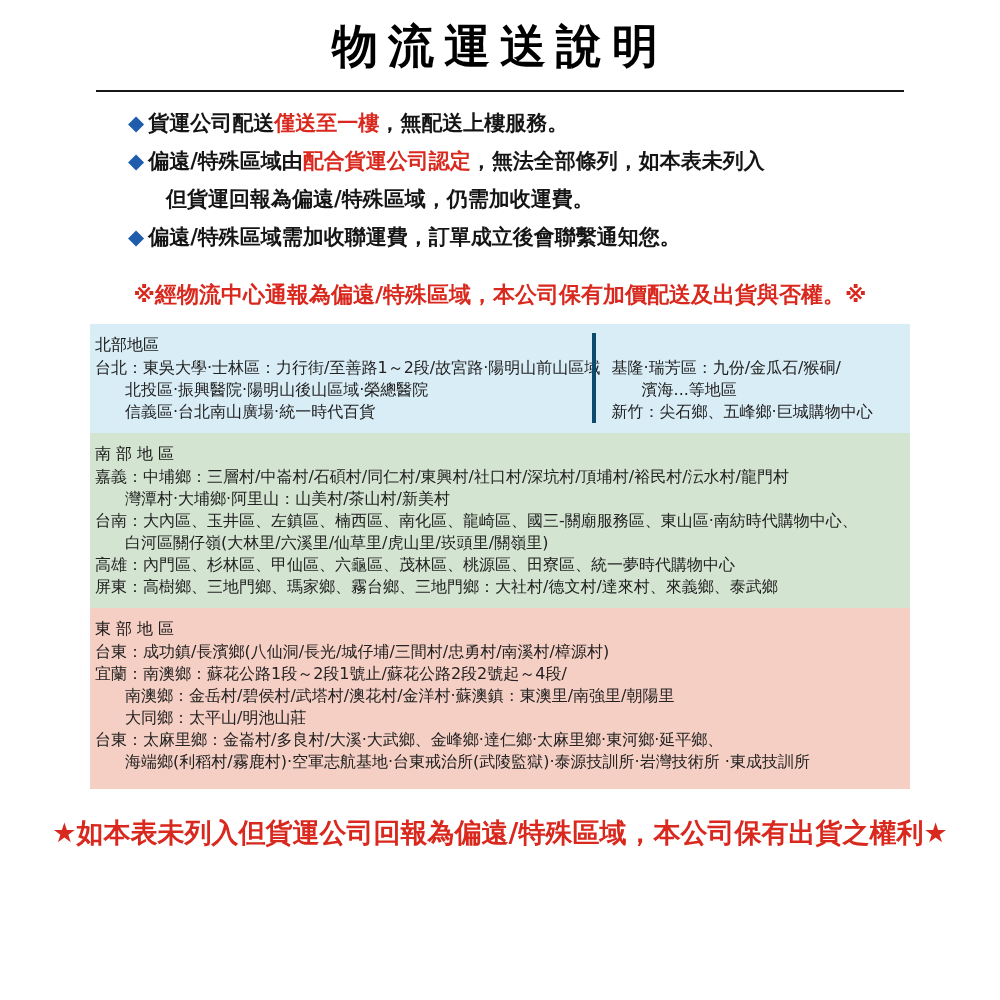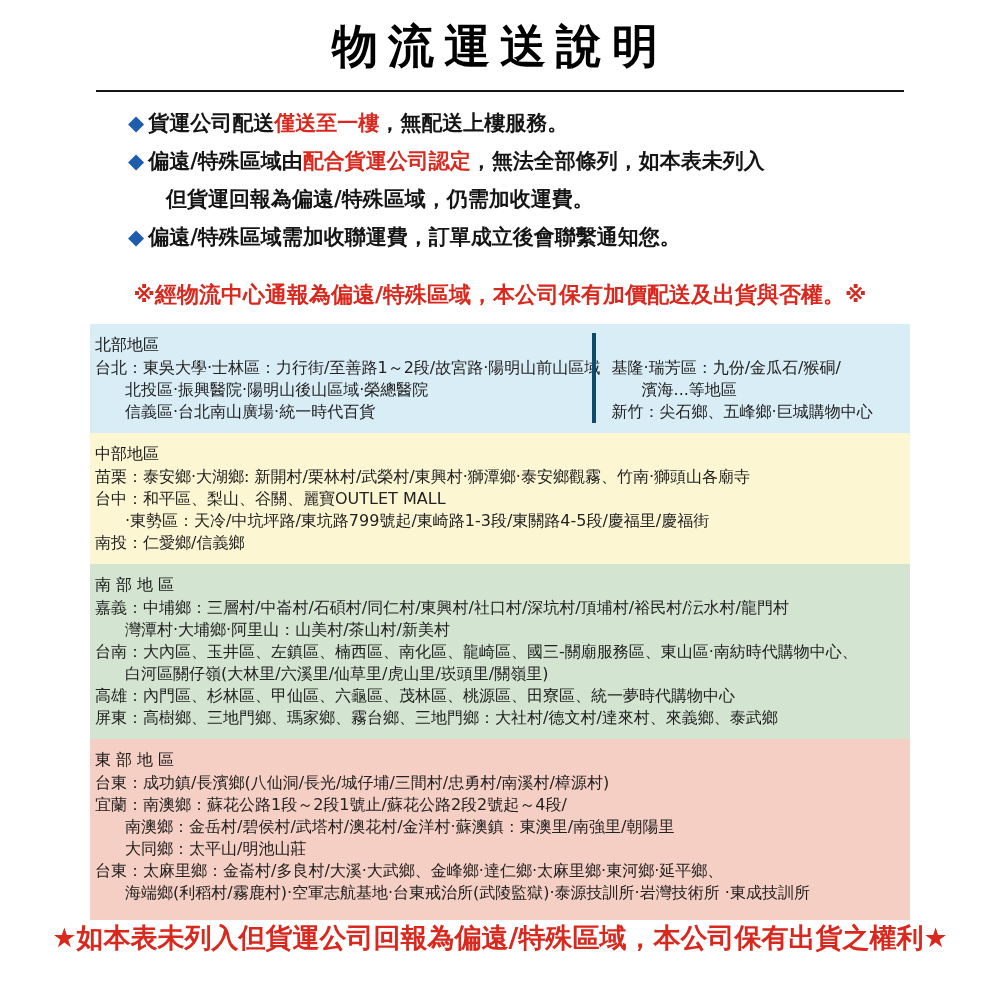--- a/index.html
+++ b/index.html
@@ -57,20 +57,21 @@
   .north-right {
     flex:1;
     border-left:4px solid #0c4a6e;
     padding-left:16px;
   }
   .footer {
     text-align:center;
     font-size:27px;
     font-weight:800;
     color:var(--accent-red,#d9281e);
+    margin-top:26px;
     white-space:nowrap;
   }
 </style>
 </head>
 <body>
 
 <div class="title">物流運送說明</div>
 <hr class="title-divider">
 
 <div class="bullets">
@@ -100,27 +101,20 @@
       </div>
       <div class="north-right">
         <div class="rtitle">&nbsp;</div>
         <div class="line">基隆‧瑞芳區：九份/金瓜石/猴硐/</div>
         <div class="line ind">濱海...等地區</div>
         <div class="line">新竹：尖石鄉、五峰鄉‧巨城購物中心</div>
       </div>
     </div>
   </section>
 
-  <section class="region region-central">
-    <div class="rtitle">中部地區</div>
-    <div class="line">苗栗：泰安鄉‧大湖鄉: 新開村/栗林村/武榮村/東興村‧獅潭鄉‧泰安鄉觀霧、竹南‧獅頭山各廟寺</div>
-    <div class="line">台中：和平區、梨山、谷關、麗寶OUTLET MALL</div>
-    <div class="line ind">‧東勢區：天冷/中坑坪路/東坑路799號起/東崎路1-3段/東關路4-5段/慶福里/慶福街</div>
-    <div class="line">南投：仁愛鄉/信義鄉</div>
-  </section>
 
   <section class="region region-south">
     <div class="rtitle spaced">南部地區</div>
     <div class="line">嘉義：中埔鄉：三層村/中崙村/石碩村/同仁村/東興村/社口村/深坑村/頂埔村/裕民村/沄水村/龍門村</div>
     <div class="line ind">灣潭村‧大埔鄉‧阿里山：山美村/茶山村/新美村</div>
     <div class="line">台南：大內區、玉井區、左鎮區、楠西區、南化區、龍崎區、國三-關廟服務區、東山區‧南紡時代購物中心、</div>
     <div class="line ind">白河區關仔嶺(大林里/六溪里/仙草里/虎山里/崁頭里/關嶺里)</div>
     <div class="line">高雄：內門區、杉林區、甲仙區、六龜區、茂林區、桃源區、田寮區、統一夢時代購物中心</div>
     <div class="line">屏東：高樹鄉、三地門鄉、瑪家鄉、霧台鄉、三地門鄉：大社村/德文村/達來村、來義鄉、泰武鄉</div>
   </section>

